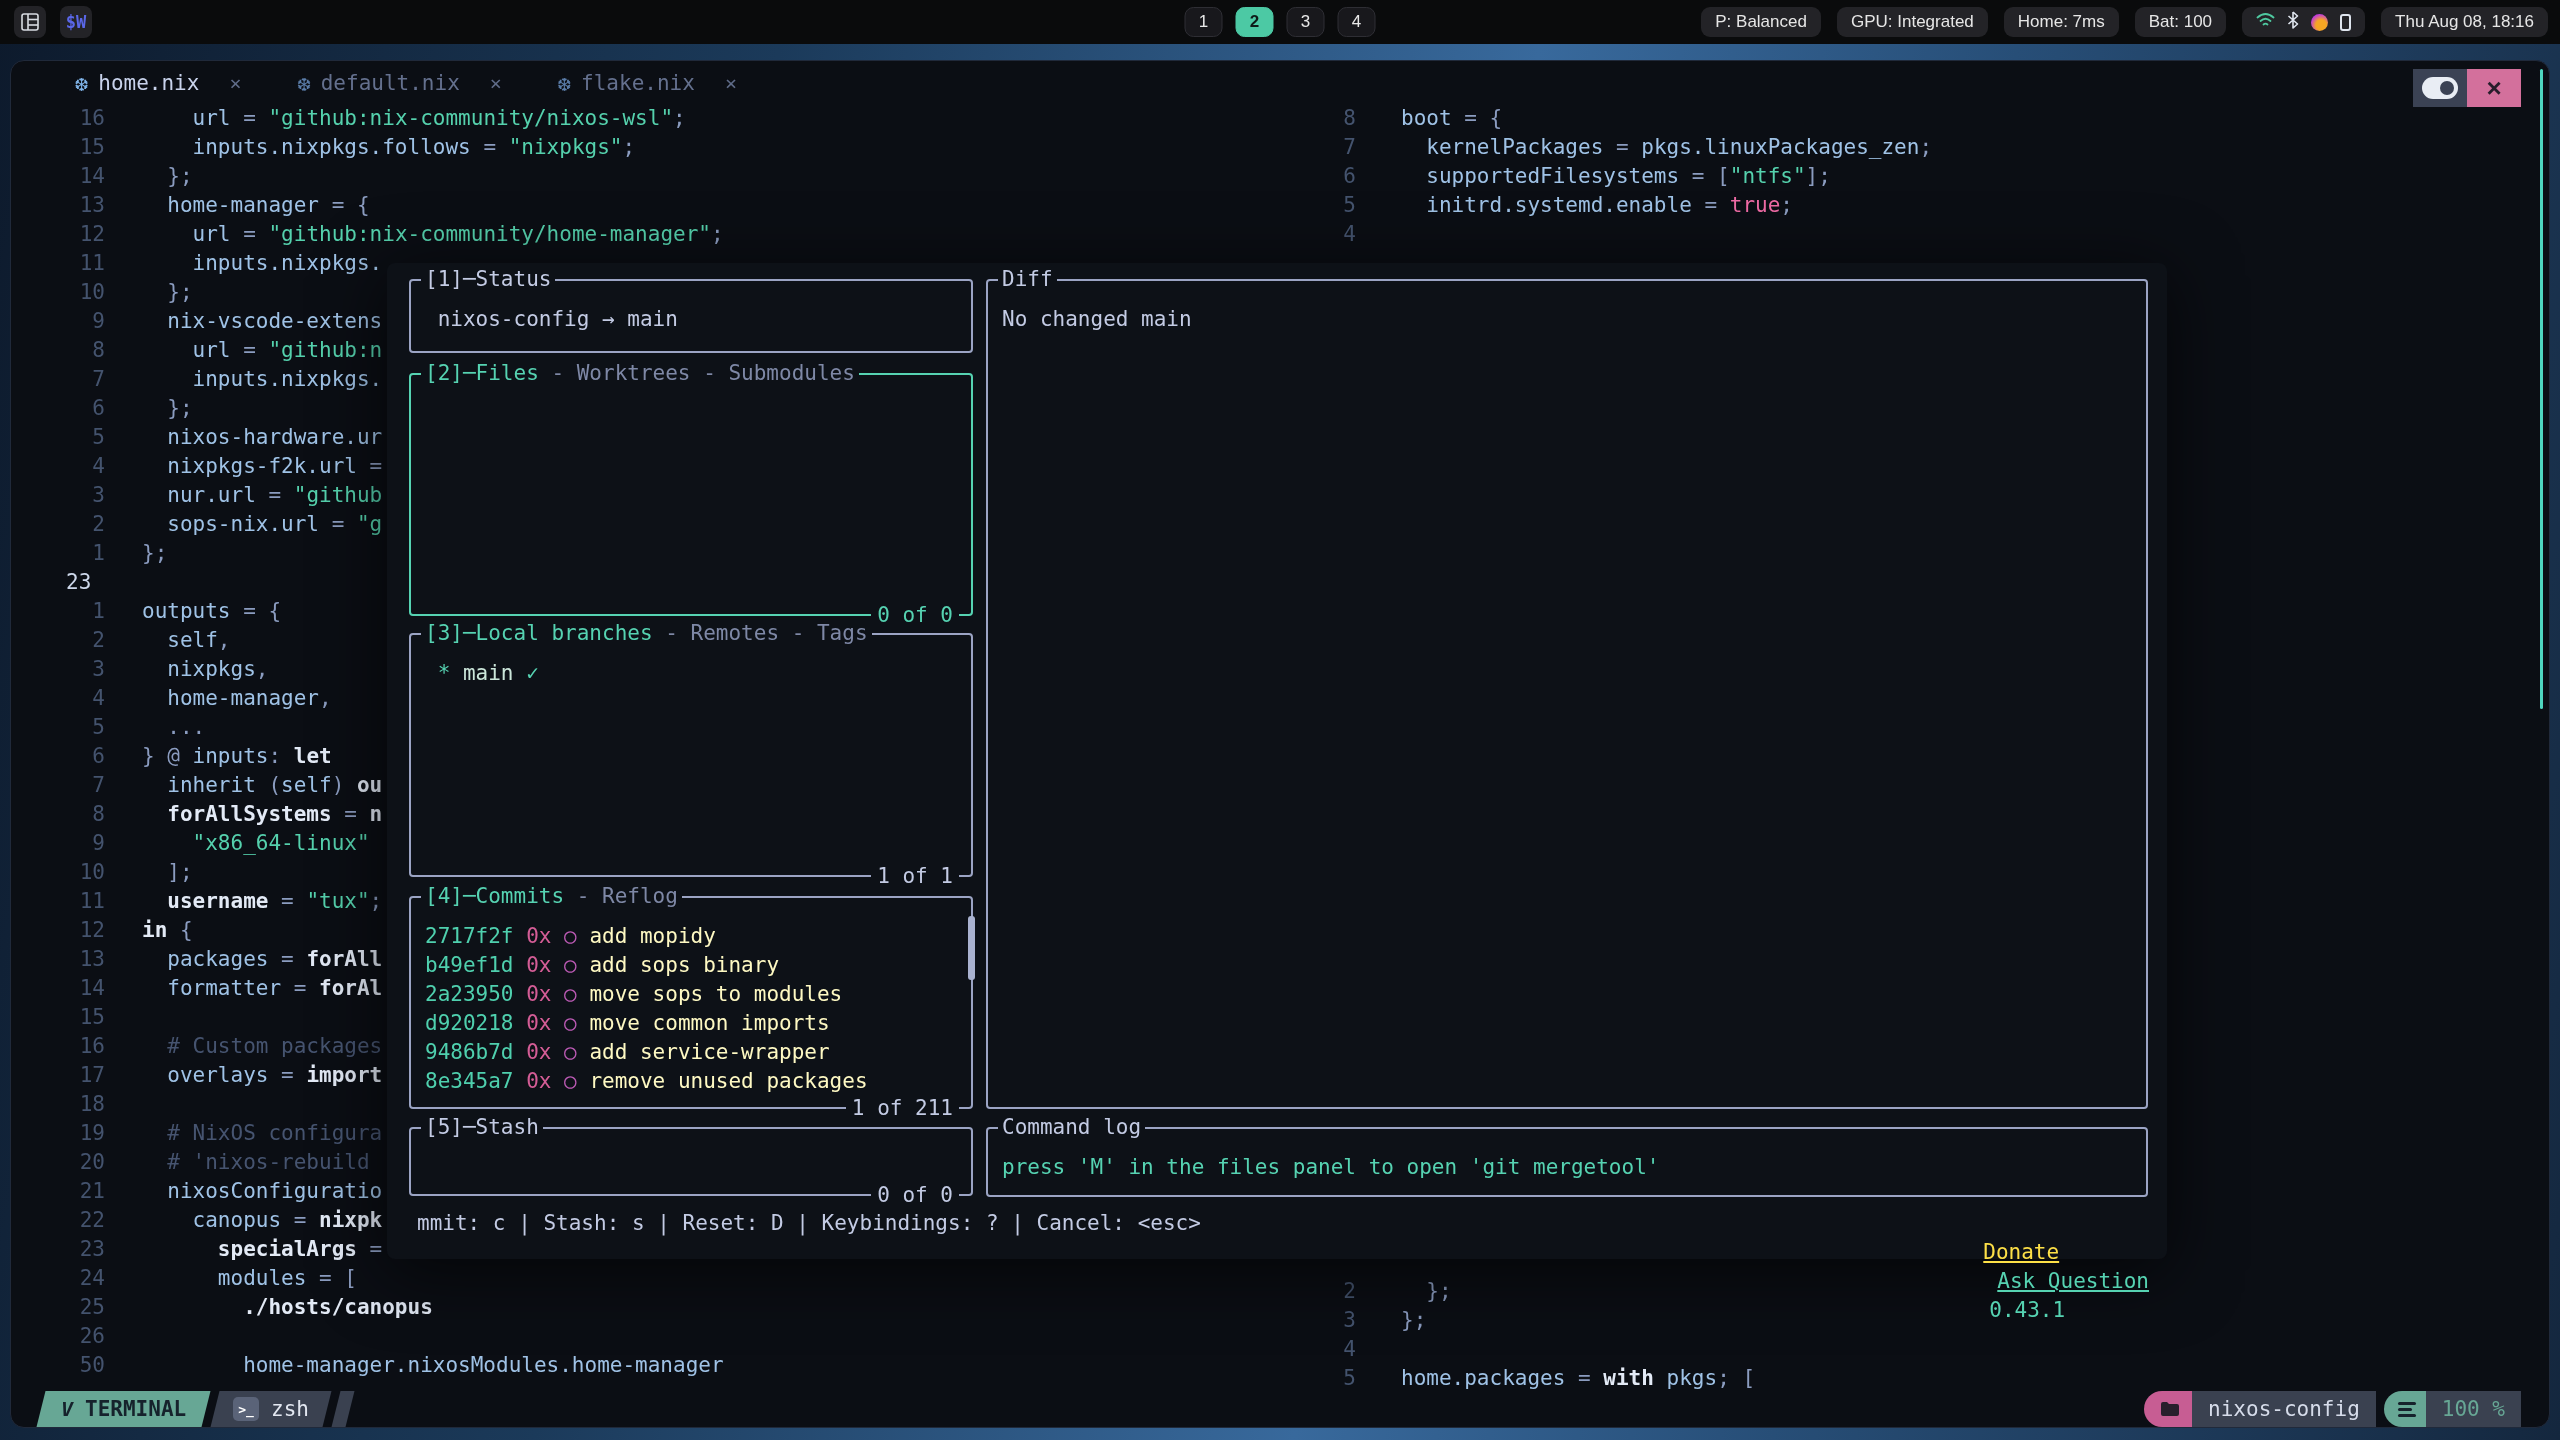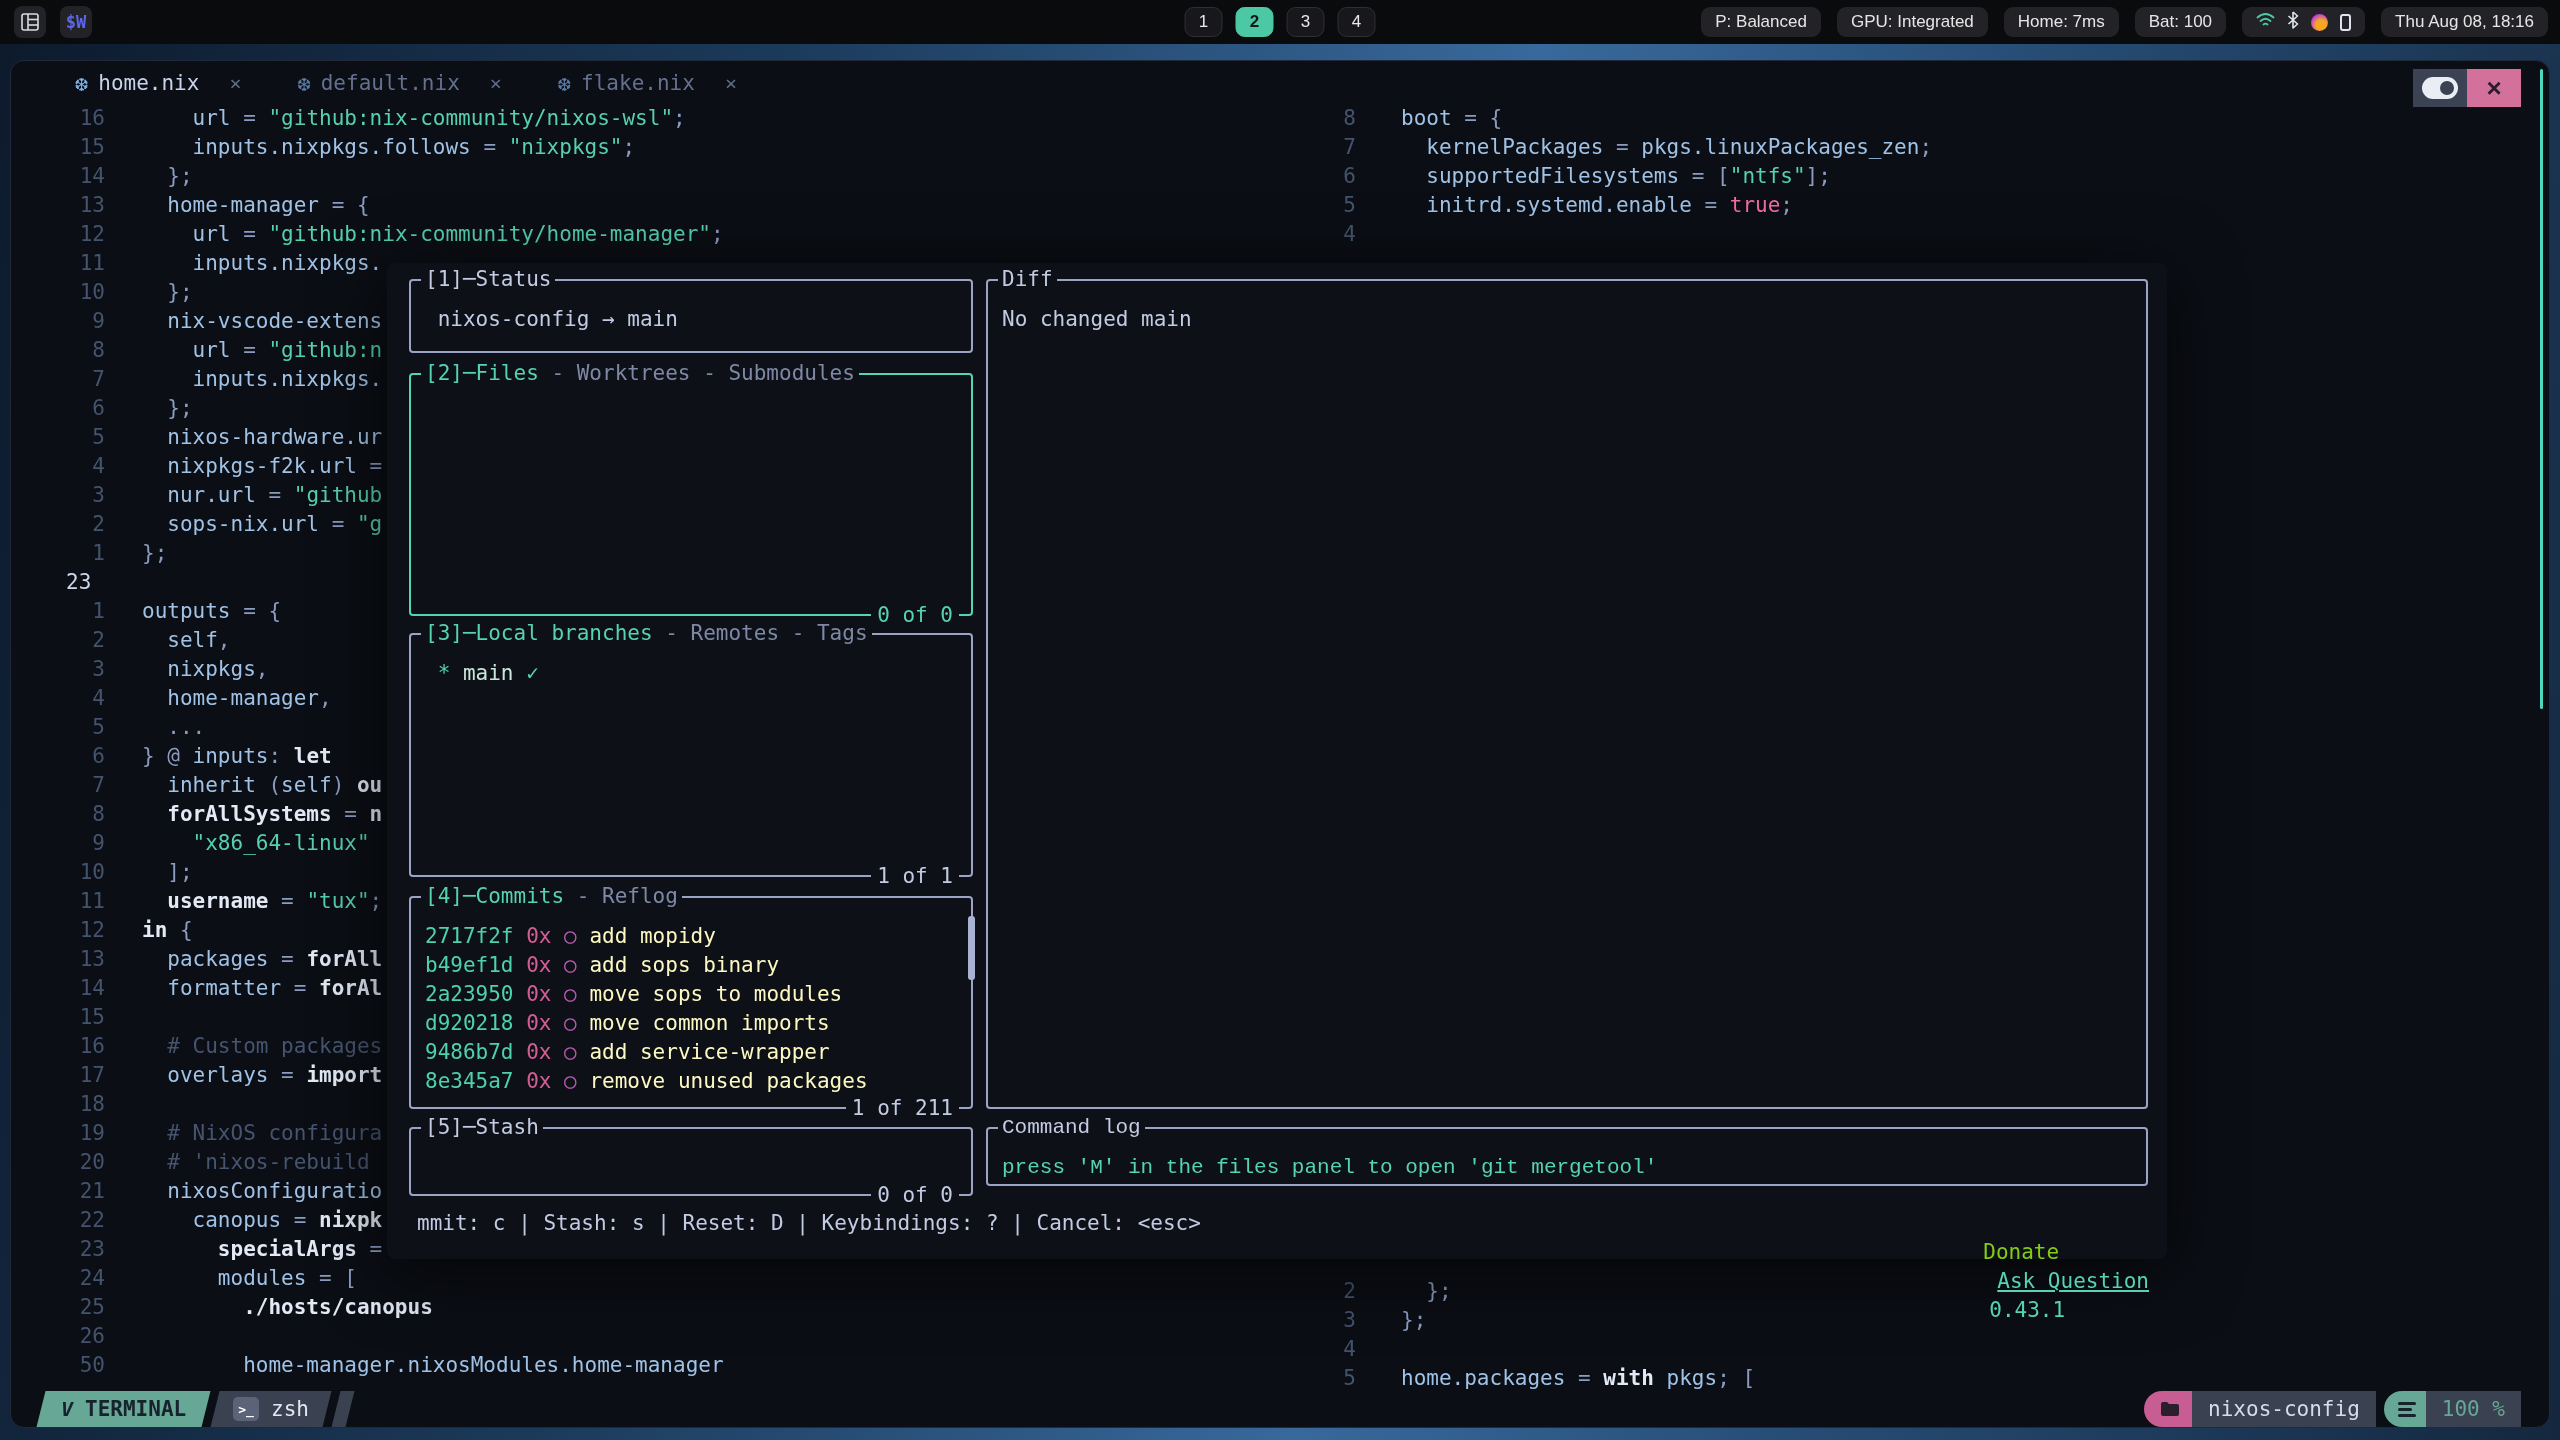--- a/index.html
+++ b/index.html
@@ -61,21 +61,21 @@
   .pcount{position:absolute;bottom:-16px;right:12px;background:#0d1117;padding:0 6px;color:#c3cbe4;}
   .pcount.green{color:#56d3b2;}
   .pbody{padding:24px 14px 0;white-space:pre;}
   .t-lav{color:#c3cbe4}.t-green{color:#56d3b2}.t-gray{color:#7e88a6}
   .t-branch{color:#cbe6da}
   .crow{height:29px;white-space:pre;}
   .c-hash{color:#4fd0ae}.c-auth{color:#d45d96}.c-graph{color:#bb5ab4}.c-msg{color:#fef9c3}
   .commit-scroll{position:absolute;right:-4px;top:18px;width:7px;height:64px;background:#a9b2d0;border-radius:3px;}
   .lg-options{position:absolute;left:30px;top:946px;color:#c3cbe4;white-space:pre;}
   .lg-links{position:absolute;right:18px;top:946px;white-space:pre;}
-  .lnk-donate{color:#84cc16;}
+  .lnk-donate{color:#fde047;text-decoration:underline;}
   .lnk-ask{color:#56d3b2;text-decoration:underline;margin-left:14px;}
   .lnk-ver{color:#56d3b2;margin-left:6px;}
   
   .statusbar{position:absolute;left:0;bottom:0;width:100%;height:36px;display:flex;align-items:center;}
   .sb-left{display:flex;align-items:center;margin-left:30px;}
   .seg{height:36px;display:flex;align-items:center;transform:skewX(-14deg);}
   .seg .unskew{transform:skewX(14deg);display:flex;align-items:center;}
   .seg-term{background:#67a795;padding:0 20px;margin-right:9px;color:#16222c;font-weight:bold;font-size:21px;gap:12px;}
   .seg-zsh{background:#3a4150;padding:0 18px;margin-right:9px;color:#e2e7f0;font-size:21px;gap:12px;}
   .sliver{width:14px;height:36px;background:#3a4150;transform:skewX(-14deg);}
@@ -267,21 +267,21 @@
     <div class="panel" style="left:22px;top:864px;width:564px;height:69px;padding-left:16px;">
       <div class="ptitle"><span class="t-lav">[5]─</span><span class="t-lav">Stash</span></div>
       <div class="pcount">0 of 0</div>
     </div>
 
     <div class="panel" style="left:599px;top:16px;width:1162px;height:830px;">
       <div class="ptitle t-lav">Diff</div>
       <div class="pbody t-lav">No changed main</div>
     </div>
 
-    <div class="panel" style="left:599px;top:864px;width:1162px;height:59px;font-family:Liberation Mono, monospace;">
+    <div class="panel" style="left:599px;top:864px;width:1162px;height:70px;">
       <div class="ptitle t-lav">Command log</div>
       <div class="pbody t-green">press 'M' in the files panel to open 'git mergetool'</div>
     </div>
 
     <div class="lg-options">mmit: c | Stash: s | Reset: D | Keybindings: ? | Cancel: &lt;esc&gt;</div>
     <div class="lg-links">
       <span class="lnk-donate">Donate</span>
       <span class="lnk-ask">Ask Question</span>
       <span class="lnk-ver">0.43.1</span>
     </div>

